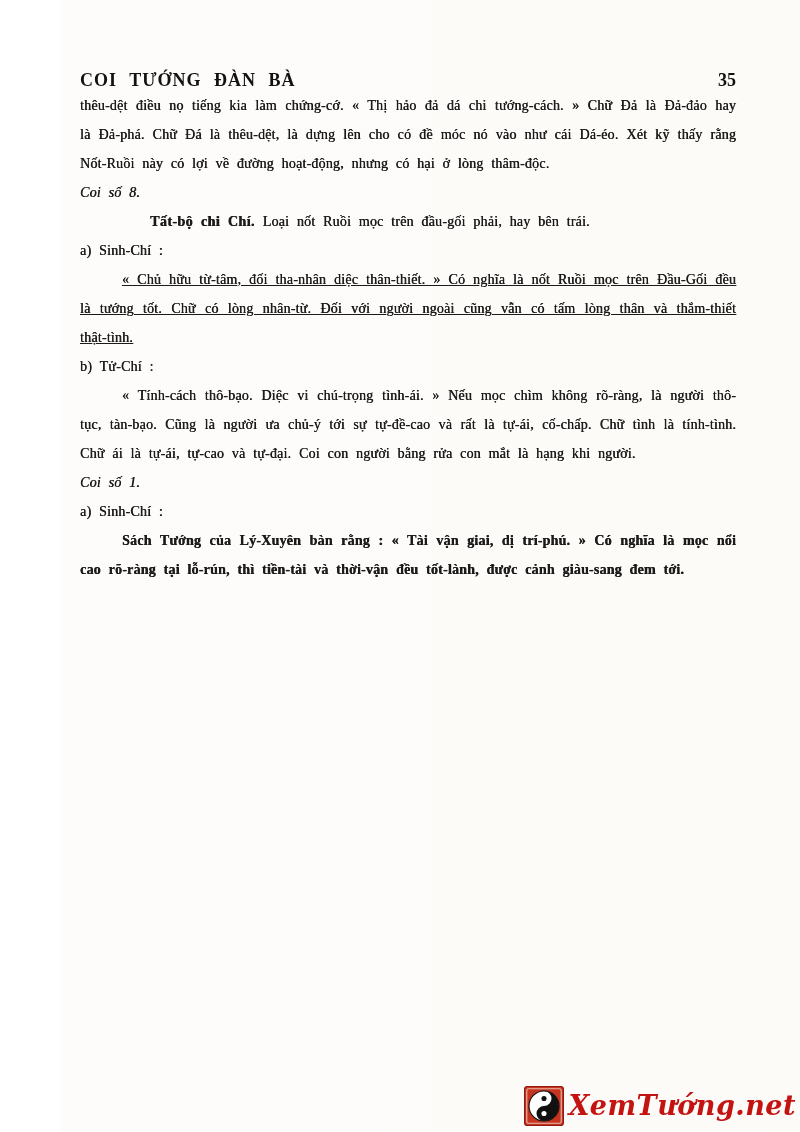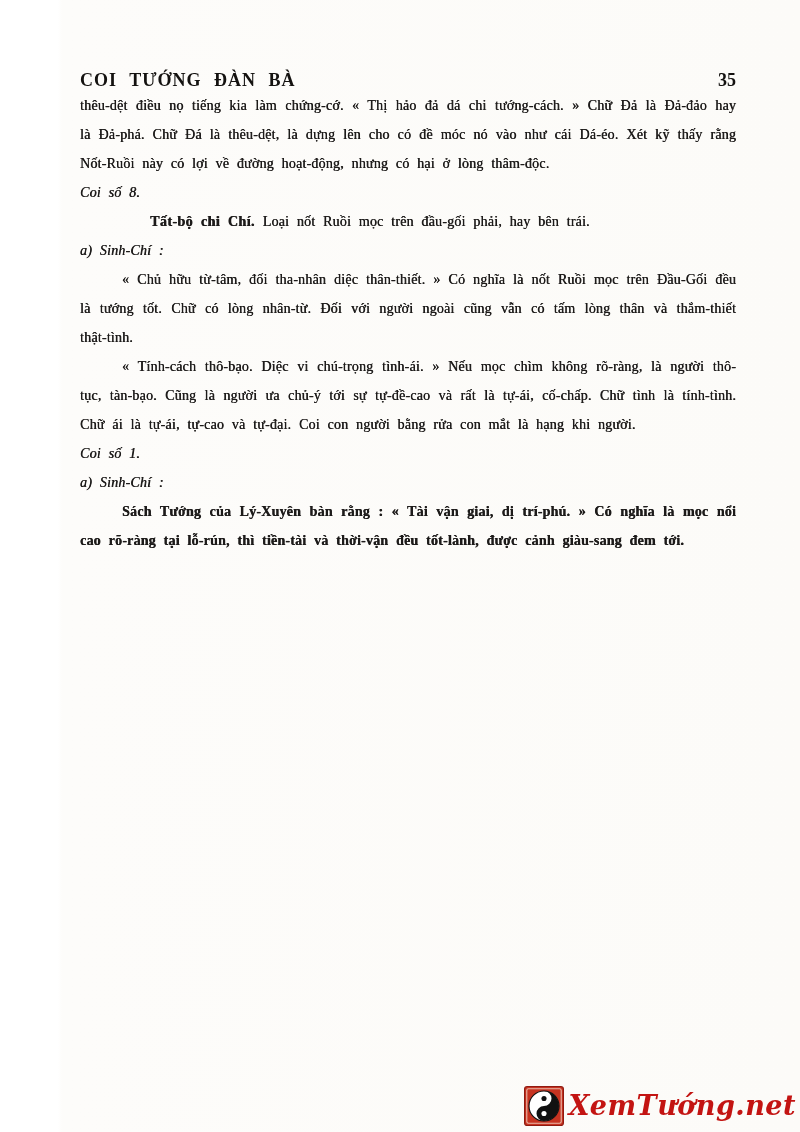--- a/index.html
+++ b/index.html
@@ -24,28 +24,28 @@
     text-align:justify;word-spacing:4px;letter-spacing:.2px;
     text-shadow:.35px 0 0 currentColor;
   }
   .indent{text-indent:42px;}
   .lead{font-weight:bold;letter-spacing:.4px;margin-right:8px;text-shadow:.6px 0 0 currentColor;margin-left:28px;}
   .heading{
     font-style:italic;font-size:18.5px;line-height:24px;margin:0;
     text-shadow:.3px 0 0 currentColor;word-spacing:6px;
   }
   .subheading{
-    font-style:italic;font-size:18.5px;line-height:24px;margin:0 0 0 38px;
+    font-size:18.5px;line-height:24px;margin:0 0 0 38px;
     text-shadow:.3px 0 0 currentColor;word-spacing:4px;
   }
   .mt-p1{margin-top:42px;}
   .mt-h8{margin-top:48px;font-style:italic;}
   .mt-p8{margin-top:24px;}
   .mt-s8a{margin-top:44px;}
-  .mt-p8a{margin-top:24px;}
+  .mt-p8a{margin-top:24px;text-decoration:underline;}
   .mt-s8b{margin-top:42px;}
   .mt-p8b{margin-top:22px;}
   .mt-h9{margin-top:50px;}
   .mt-p9{margin-top:24px;}
   .mt-s9a{margin-top:44px;}
   .mt-p9a{margin-top:22px;font-weight:bold;}
   .watermark{
     position:absolute;right:4px;bottom:6px;
     display:flex;align-items:center;gap:4px;
   }
@@ -72,20 +72,21 @@
     <p class="mt-p1">thêu-dệt điều nọ tiếng kia làm chứng-cớ. « Thị hảo đả dá chi tướng-cách. » Chữ Đả là Đả-đảo hay là Đả-phá. Chữ Đá là thêu-dệt, là dựng lên cho có đề móc nó vào như cái Dá-éo. Xét kỹ thấy rằng Nốt-Ruồi này có lợi về đường hoạt-động, nhưng có hại ở lòng thâm-độc.</p>
 
     <p class="heading mt-h8">Coi số 8.</p>
 
     <p class="indent mt-p8"><b class="lead">Tất-bộ chi Chí.</b><span>Loại nốt Ruồi mọc trên đầu-gối phải, hay bên trái.</span></p>
 
     <p class="subheading mt-s8a">a) Sinh-Chí :</p>
 
     <p class="indent mt-p8a">« Chủ hữu từ-tâm, đối tha-nhân diệc thân-thiết. » Có nghĩa là nốt Ruồi mọc trên Đầu-Gối đều là tướng tốt. Chữ có lòng nhân-từ. Đối với người ngoài cũng vẫn có tấm lòng thân và thắm-thiết thật-tình.</p>
 
+    <p class="subheading mt-s8b">b) Tử-Chí :</p>
 
     <p class="indent mt-p8b">« Tính-cách thô-bạo. Diệc vi chú-trọng tình-ái. » Nếu mọc chìm không rõ-ràng, là người thô-tục, tàn-bạo. Cũng là người ưa chủ-ý tới sự tự-đề-cao và rất là tự-ái, cố-chấp. Chữ tình là tính-tình. Chữ ái là tự-ái, tự-cao và tự-đại. Coi con người bằng rửa con mắt là hạng khi người.</p>
 
     <p class="heading mt-h9">Coi số 1.</p>
 
 
     <p class="subheading mt-s9a">a) Sinh-Chí :</p>
 
     <p class="indent mt-p9a">Sách Tướng của Lý-Xuyên bàn rằng : « Tài vận giai, dị trí-phú. » Có nghĩa là mọc nổi cao rõ-ràng tại lỗ-rún, thì tiền-tài và thời-vận đều tốt-lành, được cảnh giàu-sang đem tới.</p>
 

